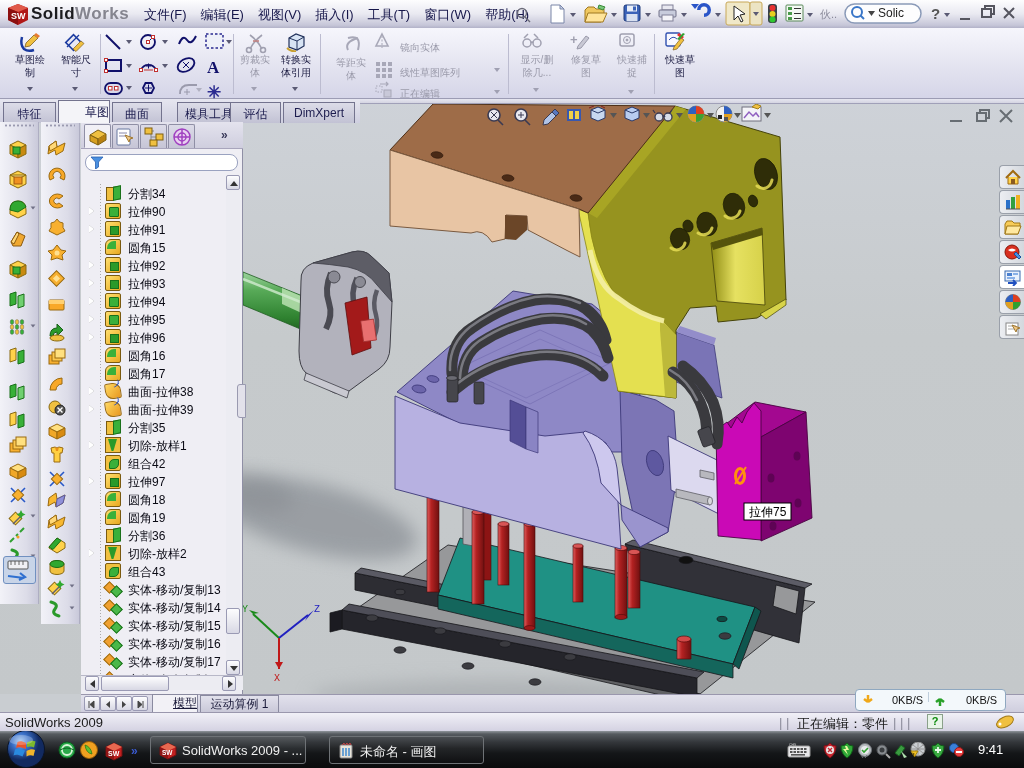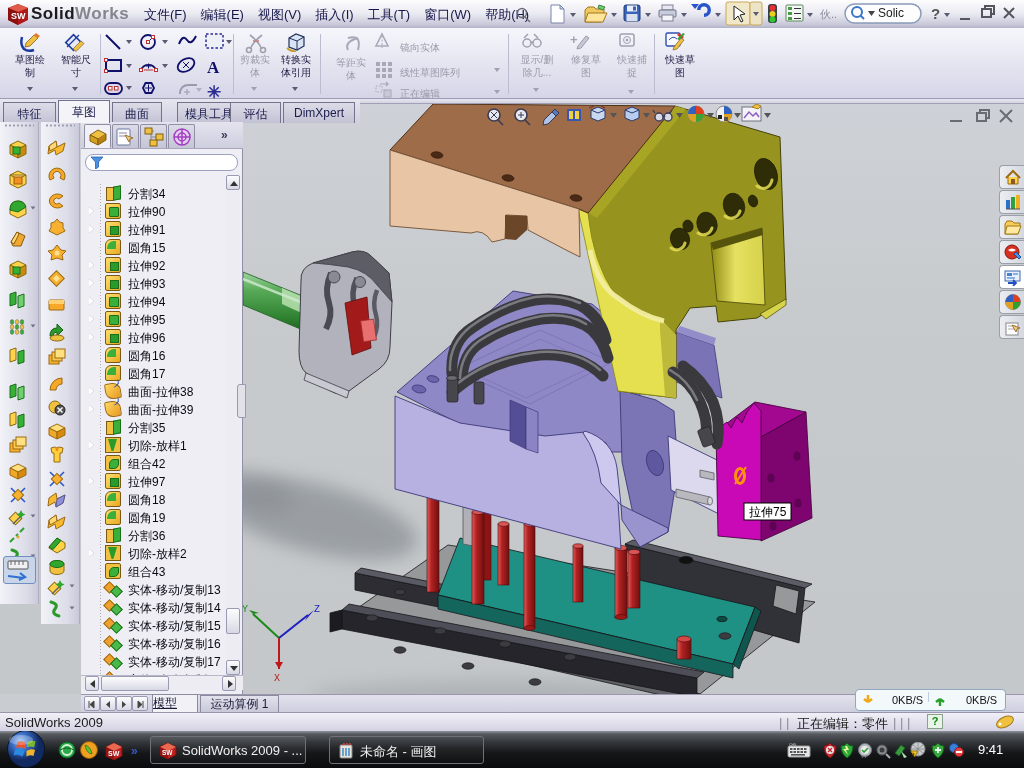--- a/index.html
+++ b/index.html
@@ -589,21 +589,21 @@
         <path d="M8,16 l7,-9 3,2 -7,9 -4,1 z" fill="#f0c040" stroke="#806020" stroke-width="0.7"></path>
         <path d="M13,2 l5,4 -2,2 -5,-4 z" fill="#e83030"></path>
         <path d="M11,8 l6,-6 2,1 -6,6 z" fill="#30a030"></path>
       </g>
   </svg>
 </div>
 <div class="abs" id="tabstrip2"></div>
 <div class="abs" id="panelpatch"></div>
 <div class="abs" id="tabrow">
   <div class="cmtab" style="left:3px;width:53px;">特征</div>
-  <div class="cmtab act" style="left:58px;width:52px;">草图</div>
+  <div class="cmtab act" style="left:58px;width:52px;text-align:right;">草图</div>
   <div class="cmtab" style="left:112px;width:50px;">曲面</div>
   <div class="cmtab" style="left:177px;width:64px;">模具工具</div>
   <div class="cmtab" style="left:230px;width:51px;">评估</div>
   <div class="cmtab" style="left:283px;width:72px;">DimXpert</div>
 </div>
 <div class="abs" id="lefttb" style="top:122px;">
 <div class="ltcol" style="left:0;height:482px;"></div>
 <div class="ltcol" style="left:41px;height:502px;"></div>
 <div class="abs" style="left:4px;top:2px;width:30px;height:3px;background-image:radial-gradient(circle,#9a9ab0 1px,transparent 1.2px);background-size:4px 3px;"></div>
 <div class="abs" style="left:45px;top:2px;width:30px;height:3px;background-image:radial-gradient(circle,#9a9ab0 1px,transparent 1.2px);background-size:4px 3px;"></div>
@@ -1089,21 +1089,21 @@
   <span class="navbtn"><svg width="14" height="13">
         <path d="M9,3 l-4,3.5 4,3.5 z M4,3 v7" stroke="#444" fill="#444"></path>
       </svg></span><span class="navbtn"><svg width="14" height="13">
         <path d="M9,3 l-4,3.5 4,3.5 z" fill="#444"></path>
       </svg></span><span class="navbtn"><svg width="14" height="13">
         <path d="M5,3 l4,3.5 -4,3.5 z" fill="#444"></path>
       </svg></span><span class="navbtn"><svg width="14" height="13">
         <path d="M5,3 l4,3.5 -4,3.5 z M10,3 v7" stroke="#444" fill="#444"></path>
       </svg></span>
 </div>
-<div class="abs" style="left:152px;top:694px;width:46px;height:18px;background:#f2f1f6;border:1px solid #8a8aa0;border-bottom:none;font-size:12px;text-align:left;color:#1a1a3a;"><u>模型</u></div>
+<div class="abs" style="left:152px;top:694px;width:46px;height:18px;background:#f2f1f6;border:1px solid #8a8aa0;border-bottom:none;font-size:12px;text-align:right;color:#1a1a3a;"><u>模型</u></div>
 <div class="abs" style="left:200px;top:695px;width:79px;height:17px;background:linear-gradient(#e2e1ec,#c9c8d8);border:1px solid #8a8aa0;border-bottom:none;font-size:12px;text-align:center;color:#1a1a3a;">运动算例 1</div>
 
 <div class="abs" style="left:855px;top:689px;width:151px;height:22px;background:#f3f8fb;border:1.5px solid #8fa8c0;border-radius:4px;font-size:11px;color:#111;">
   <svg class="abs" style="left:6px;top:4px;" width="12" height="13" viewBox="0 0 12 13">
       <path d="M6,1 v7 m0,0 l-4,-3 m4,3 l4,-3" stroke="#f0a818" stroke-width="2.5" fill="none"></path>
     </svg>
   <span style="position:absolute;left:36px;top:4px;">0KB/S</span>
   <span style="position:absolute;left:71px;top:0px;color:#b8c8d8;">|</span>
   <svg class="abs" style="left:78px;top:4px;" width="12" height="13" viewBox="0 0 12 13">
       <path d="M6,12 v-7 m0,0 l-4,3 m4,-3 l4,3" stroke="#28a028" stroke-width="2.5" fill="none"></path>

